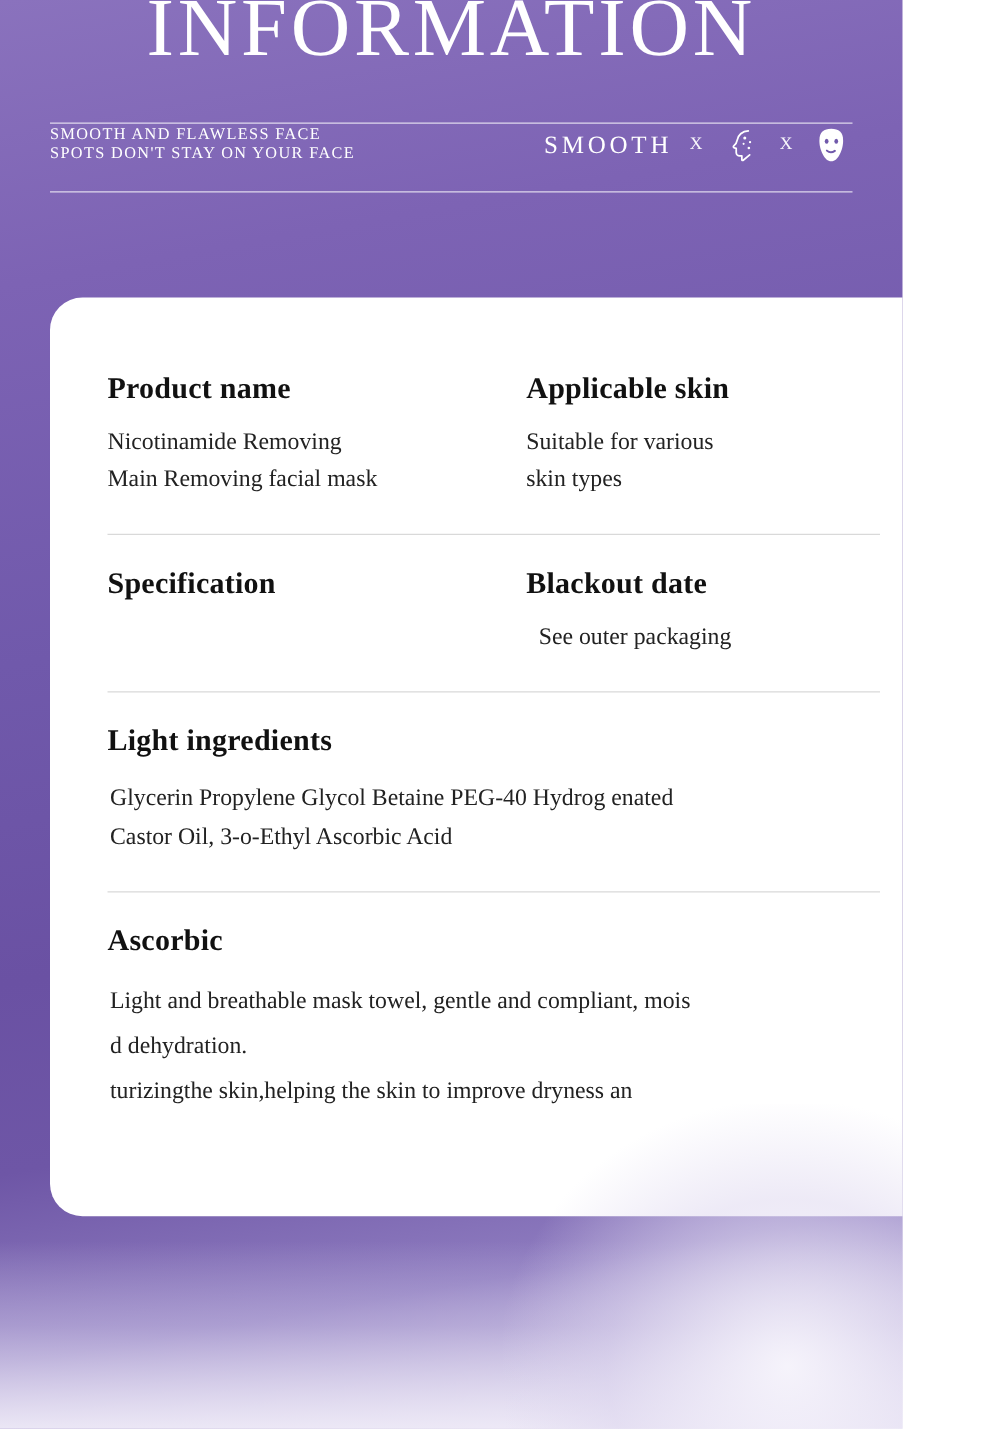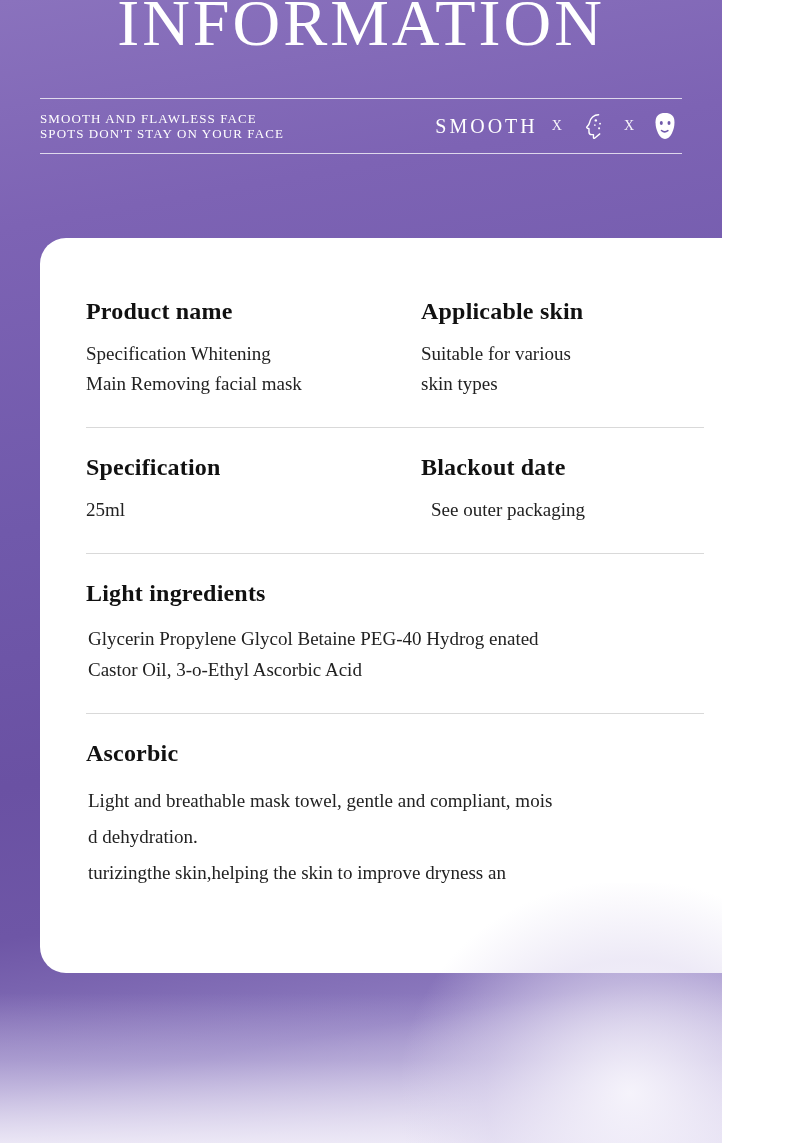--- a/index.html
+++ b/index.html
@@ -60,21 +60,21 @@
     position: relative;
     top: -12px;
   }
 
   .meta-bar {
     margin: 28px 0 0 0;
     border-top: 1px solid rgba(255,255,255,0.75);
     border-bottom: 1px solid rgba(255,255,255,0.75);
     height: 54px;
     display: flex;
-    align-items: center;
+    align-items: flex-start;
     justify-content: space-between;
   }
   .meta-left {
     color: #ffffff;
     font-family: "Liberation Serif", serif;
     font-size: 13px;
     letter-spacing: 1.1px;
     line-height: 15px;
   }
   .meta-right {
@@ -213,41 +213,38 @@
       </div>
     </div>
   </div>
 
   <div class="card">
 
     <div class="row2">
       <div class="col">
         <div class="field-title">Product name</div>
         <div class="field-value">
-          <span class="ln">Specification Whitening</span>
+          <span class="ln">Nicotinamide Removing</span>
           <span class="ln">Main Removing facial mask</span>
         </div>
       </div>
       <div class="col right">
         <div class="field-title">Applicable skin</div>
         <div class="field-value">
           <span class="ln">Suitable for various</span>
           <span class="ln">skin types</span>
         </div>
       </div>
     </div>
 
     <div class="divider"></div>
 
     <div class="row2">
       <div class="col">
         <div class="field-title">Specification</div>
-        <div class="field-value spec-value">
-          <span class="ln">25ml</span>
-        </div>
       </div>
       <div class="col right">
         <div class="field-title">Blackout date</div>
         <div class="field-value blackout-value">
           <span class="ln">See outer packaging</span>
         </div>
       </div>
     </div>
 
     <div class="divider"></div>

